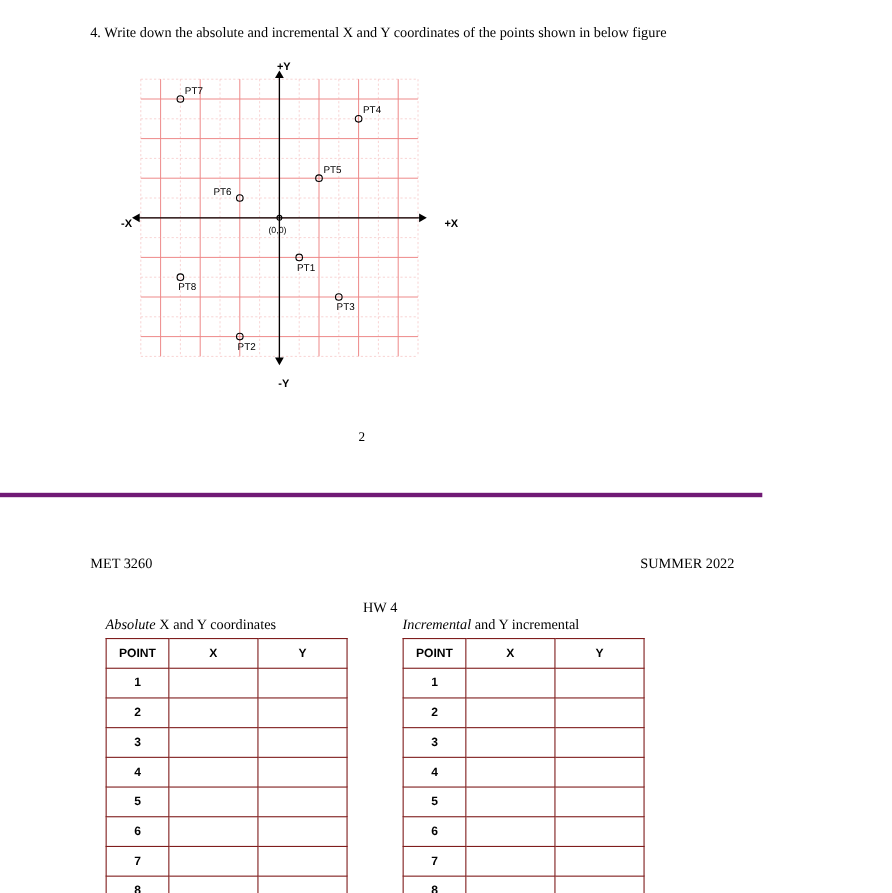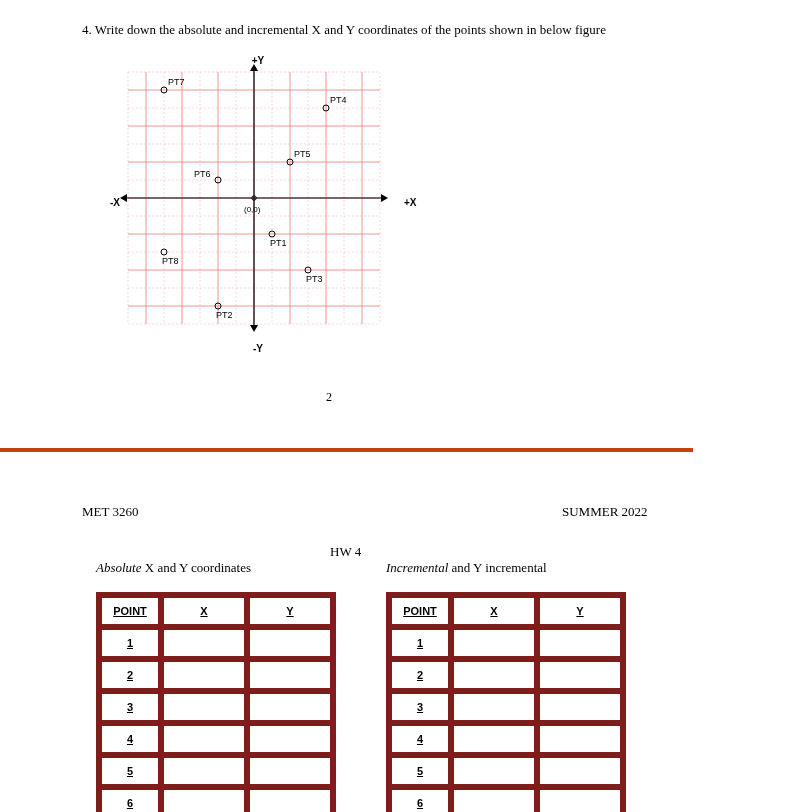--- a/index.html
+++ b/index.html
@@ -10,21 +10,21 @@
     width: 811px;
     height: 812px;
     overflow: hidden;
     font-size: 13px;
     color: #000;
   }
   .page1 {
     box-sizing: border-box;
     width: 693px;
     height: 452px;
-    border-bottom: 4px solid #c2410c;
+    border-bottom: 4px solid #701a75;
     position: relative;
     padding-top: 25px;
   }
   .question {
     position: absolute;
     left: 82px;
     top: 22px;
     font-size: 13px;
   }
   .figure-wrap {
@@ -56,45 +56,44 @@
   .hdr {
     position:absolute;
     left:82px;
     top:52px;
     width:630px;
     font-size:13px;
   }
   .hdr span { position:absolute; top:0; }
   .course { left:0; }
   .hw { left:248px;margin-top:40px; }
-  .term { left:480px;text-align:right; }
+  .term { left:500px;text-align:right; }
 
   .tables {
     position:absolute;
     left:96px;
     top:108px;
     display:flex;
     gap:50px;
   }
   .tbl-block { }
   .tbl-title {
     font-size:13px;
-    margin-bottom:16px;
+    margin-bottom:4px;
   }
   .tbl-title i { font-style:italic; }
   table.coord {
     border-collapse:collapse;
     font-family: Arial, Helvetica, sans-serif;
     font-size:11px;
   }
   table.coord th, table.coord td {
-    border:6px solid #7f1d1d;
+    border:1px solid #7f1d1d;
     height:24px;
     text-align:center;
-    text-decoration:underline;
   }
   table.coord th.pt, table.coord td.pt { width:54px; font-weight:bold; }
   table.coord th.v, table.coord td.v { width:78px; }
   table.coord th { background:#fff; font-weight:bold; }
 </style>
 </head>
 <body>
 
 <div class="page1">
   <div class="question">4. Write down the absolute and incremental X and Y coordinates of the points shown in below figure</div>

